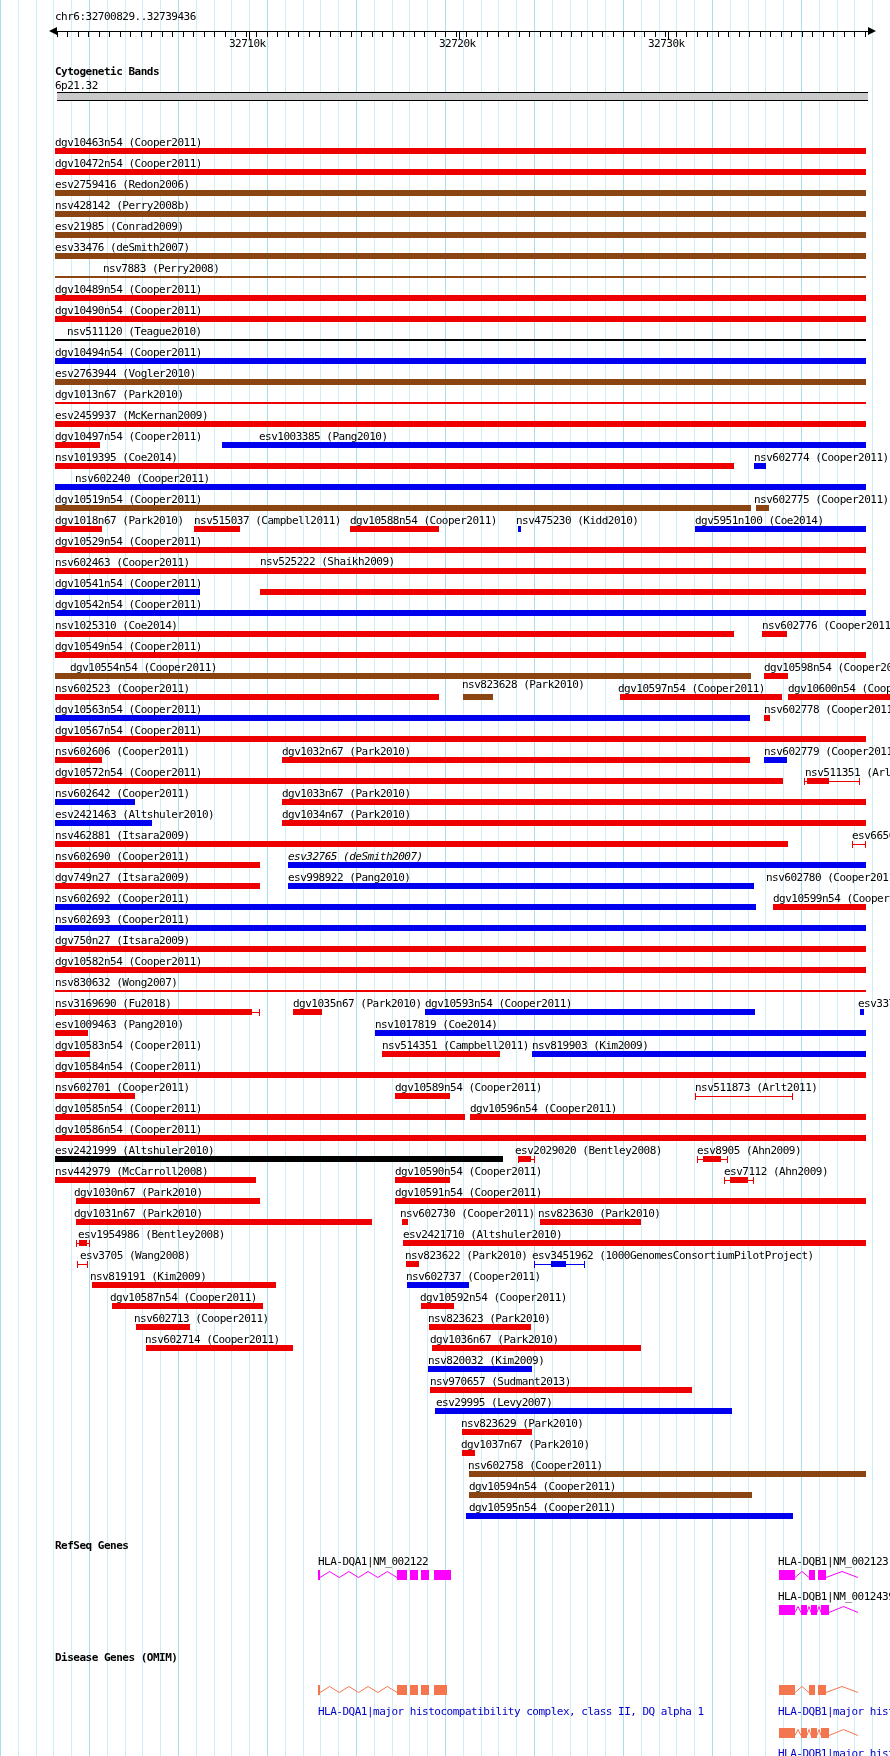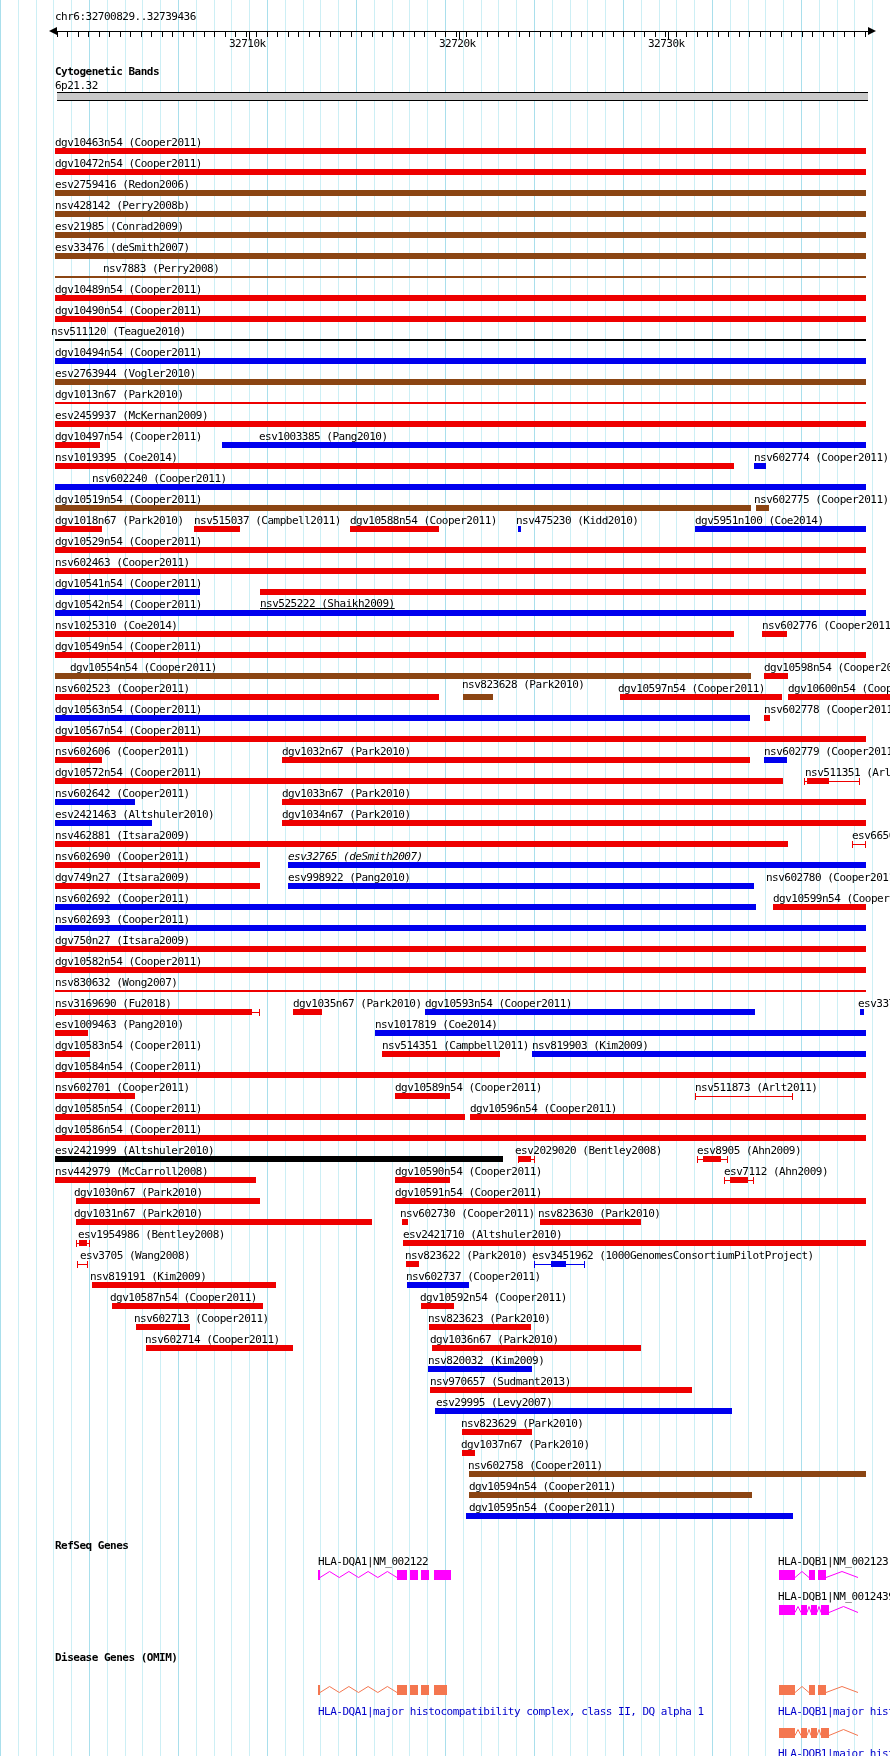--- a/index.html
+++ b/index.html
@@ -59,39 +59,39 @@
     <div class="mono" style="position: absolute; left: 55px; top: 221px;">esv21985 (Conrad2009)</div>
     <div style="position: absolute; left: 55px; top: 232px; width: 811px; height: 6px; background: rgb(139, 69, 19);"></div>
     <div class="mono" style="position: absolute; left: 55px; top: 242px;">esv33476 (deSmith2007)</div>
     <div style="position: absolute; left: 55px; top: 253px; width: 811px; height: 6px; background: rgb(139, 69, 19);"></div>
     <div class="mono" style="position: absolute; left: 55px; top: 263px; padding-left: 48px;">nsv7883 (Perry2008)</div>
     <div style="position: absolute; left: 55px; top: 276px; width: 811px; height: 2px; background: rgb(139, 69, 19);"></div>
     <div class="mono" style="position: absolute; left: 55px; top: 284px;">dgv10489n54 (Cooper2011)</div>
     <div style="position: absolute; left: 55px; top: 295px; width: 811px; height: 6px; background: rgb(238, 0, 0);"></div>
     <div class="mono" style="position: absolute; left: 55px; top: 305px;">dgv10490n54 (Cooper2011)</div>
     <div style="position: absolute; left: 55px; top: 316px; width: 811px; height: 6px; background: rgb(238, 0, 0);"></div>
-    <div class="mono" style="position: absolute; left: 51px; top: 326px;">nsv511120 (Teague2010)</div>
+    <div class="mono" style="position: absolute; left: 67px; top: 326px;">nsv511120 (Teague2010)</div>
     <div style="position: absolute; left: 55px; top: 339px; width: 811px; height: 2px; background: rgb(0, 0, 0);"></div>
     <div class="mono" style="position: absolute; left: 55px; top: 347px;">dgv10494n54 (Cooper2011)</div>
     <div style="position: absolute; left: 55px; top: 358px; width: 811px; height: 6px; background: rgb(0, 0, 238);"></div>
     <div class="mono" style="position: absolute; left: 55px; top: 368px;">esv2763944 (Vogler2010)</div>
     <div style="position: absolute; left: 55px; top: 379px; width: 811px; height: 6px; background: rgb(139, 69, 19);"></div>
     <div class="mono" style="position: absolute; left: 55px; top: 389px;">dgv1013n67 (Park2010)</div>
     <div style="position: absolute; left: 55px; top: 402px; width: 811px; height: 2px; background: rgb(238, 0, 0);"></div>
     <div class="mono" style="position: absolute; left: 55px; top: 410px;">esv2459937 (McKernan2009)</div>
     <div style="position: absolute; left: 55px; top: 421px; width: 811px; height: 6px; background: rgb(238, 0, 0);"></div>
     <div class="mono" style="position: absolute; left: 55px; top: 431px;">dgv10497n54 (Cooper2011)</div>
     <div style="position: absolute; left: 55px; top: 442px; width: 45px; height: 6px; background: rgb(238, 0, 0);"></div>
     <div class="mono" style="position: absolute; left: 222px; top: 431px; margin-left: 37px;">esv1003385 (Pang2010)</div>
     <div style="position: absolute; left: 222px; top: 442px; width: 644px; height: 6px; background: rgb(0, 0, 238);"></div>
     <div class="mono" style="position: absolute; left: 55px; top: 452px;">nsv1019395 (Coe2014)</div>
     <div style="position: absolute; left: 55px; top: 463px; width: 679px; height: 6px; background: rgb(238, 0, 0);"></div>
     <div class="mono" style="position: absolute; left: 754px; top: 452px;">nsv602774 (Cooper2011)</div>
     <div style="position: absolute; left: 754px; top: 463px; width: 12px; height: 6px; background: rgb(0, 0, 238);"></div>
-    <div class="mono" style="position: absolute; left: 66px; top: 473px; padding-left: 26px;">nsv602240 (Cooper2011)</div>
+    <div class="mono" style="position: absolute; left: 49px; top: 473px; padding-left: 26px;">nsv602240 (Cooper2011)</div>
     <div style="position: absolute; left: 55px; top: 484px; width: 811px; height: 6px; background: rgb(0, 0, 238);"></div>
     <div class="mono" style="position: absolute; left: 55px; top: 494px;">dgv10519n54 (Cooper2011)</div>
     <div style="position: absolute; left: 55px; top: 505px; width: 696px; height: 6px; background: rgb(139, 69, 19);"></div>
     <div class="mono" style="position: absolute; left: 754px; top: 494px;">nsv602775 (Cooper2011)</div>
     <div style="position: absolute; left: 756px; top: 505px; width: 13px; height: 6px; background: rgb(139, 69, 19);"></div>
     <div class="mono" style="position: absolute; left: 55px; top: 515px;">dgv1018n67 (Park2010)</div>
     <div style="position: absolute; left: 55px; top: 526px; width: 47px; height: 6px; background: rgb(238, 0, 0);"></div>
     <div class="mono" style="position: absolute; left: 194px; top: 515px;">nsv515037 (Campbell2011)</div>
     <div style="position: absolute; left: 194px; top: 526px; width: 46px; height: 6px; background: rgb(238, 0, 0);"></div>
     <div class="mono" style="position: absolute; left: 350px; top: 515px;">dgv10588n54 (Cooper2011)</div>
@@ -99,21 +99,21 @@
     <div class="mono" style="position: absolute; left: 516px; top: 515px;">nsv475230 (Kidd2010)</div>
     <div style="position: absolute; left: 518px; top: 526px; width: 3px; height: 6px; background: rgb(0, 0, 238);"></div>
     <div class="mono" style="position: absolute; left: 695px; top: 515px;">dgv5951n100 (Coe2014)</div>
     <div style="position: absolute; left: 695px; top: 526px; width: 171px; height: 6px; background: rgb(0, 0, 238);"></div>
     <div class="mono" style="position: absolute; left: 55px; top: 536px;">dgv10529n54 (Cooper2011)</div>
     <div style="position: absolute; left: 55px; top: 547px; width: 811px; height: 6px; background: rgb(238, 0, 0);"></div>
     <div class="mono" style="position: absolute; left: 55px; top: 557px;">nsv602463 (Cooper2011)</div>
     <div style="position: absolute; left: 55px; top: 568px; width: 811px; height: 6px; background: rgb(238, 0, 0);"></div>
     <div class="mono" style="position: absolute; left: 55px; top: 578px;">dgv10541n54 (Cooper2011)</div>
     <div style="position: absolute; left: 55px; top: 589px; width: 145px; height: 6px; background: rgb(0, 0, 238);"></div>
-    <div class="mono" style="position: absolute; left: 260px; top: 598px; text-decoration: underline;">nsv525222 (Shaikh2009)</div>
+    <div class="mono" style="position: absolute; left: 260px; top: 556px;">nsv525222 (Shaikh2009)</div>
     <div style="position: absolute; left: 260px; top: 589px; width: 606px; height: 6px; background: rgb(238, 0, 0);"></div>
     <div class="mono" style="position: absolute; left: 55px; top: 599px;">dgv10542n54 (Cooper2011)</div>
     <div style="position: absolute; left: 55px; top: 610px; width: 811px; height: 6px; background: rgb(0, 0, 238);"></div>
     <div class="mono" style="position: absolute; left: 55px; top: 620px;">nsv1025310 (Coe2014)</div>
     <div style="position: absolute; left: 55px; top: 631px; width: 679px; height: 6px; background: rgb(238, 0, 0);"></div>
     <div class="mono" style="position: absolute; left: 762px; top: 620px;">nsv602776 (Cooper2011)</div>
     <div style="position: absolute; left: 762px; top: 631px; width: 25px; height: 6px; background: rgb(238, 0, 0);"></div>
     <div class="mono" style="position: absolute; left: 55px; top: 641px;">dgv10549n54 (Cooper2011)</div>
     <div style="position: absolute; left: 55px; top: 652px; width: 811px; height: 6px; background: rgb(238, 0, 0);"></div>
     <div class="mono" style="position: absolute; left: 55px; top: 662px; padding-left: 15px;">dgv10554n54 (Cooper2011)</div>

